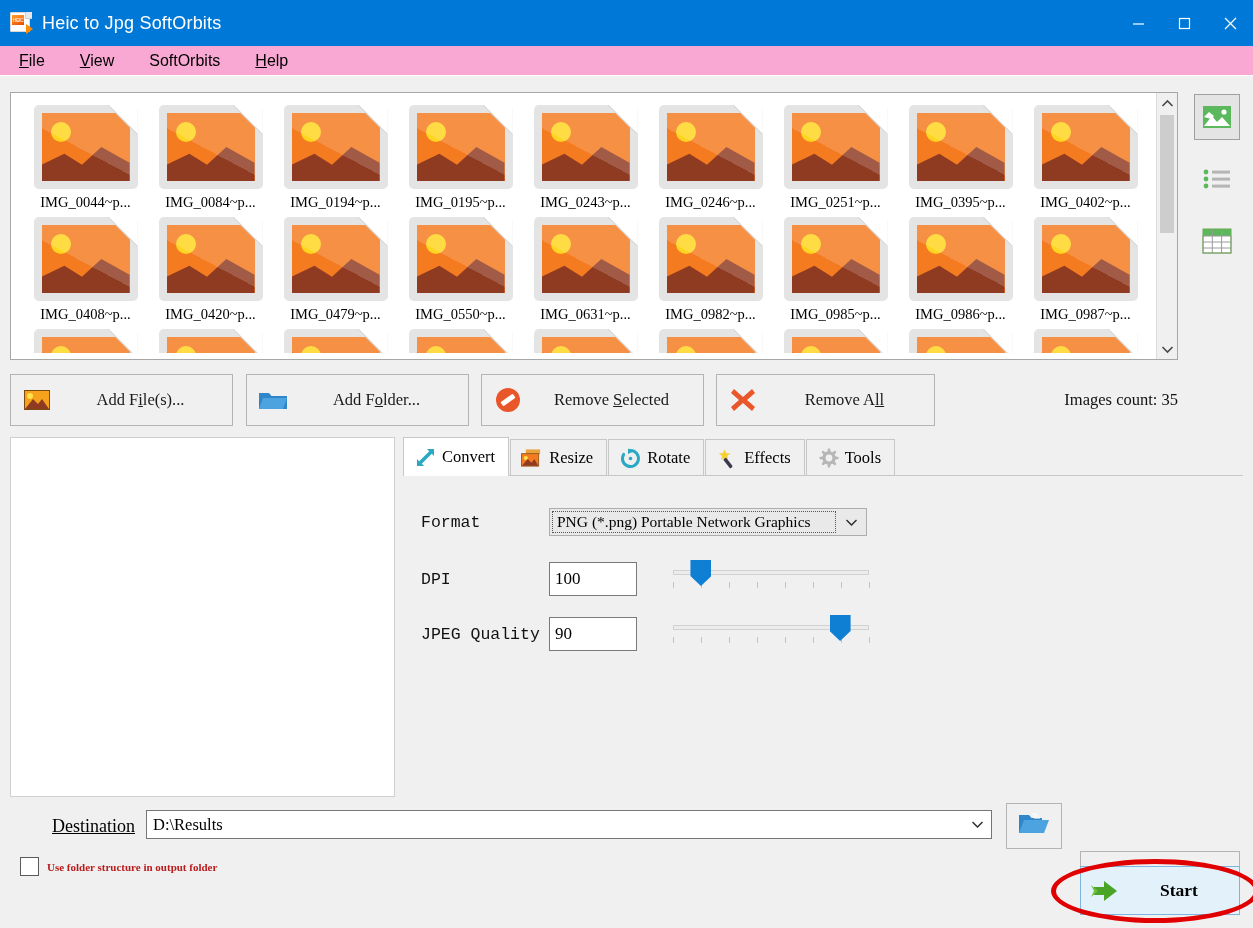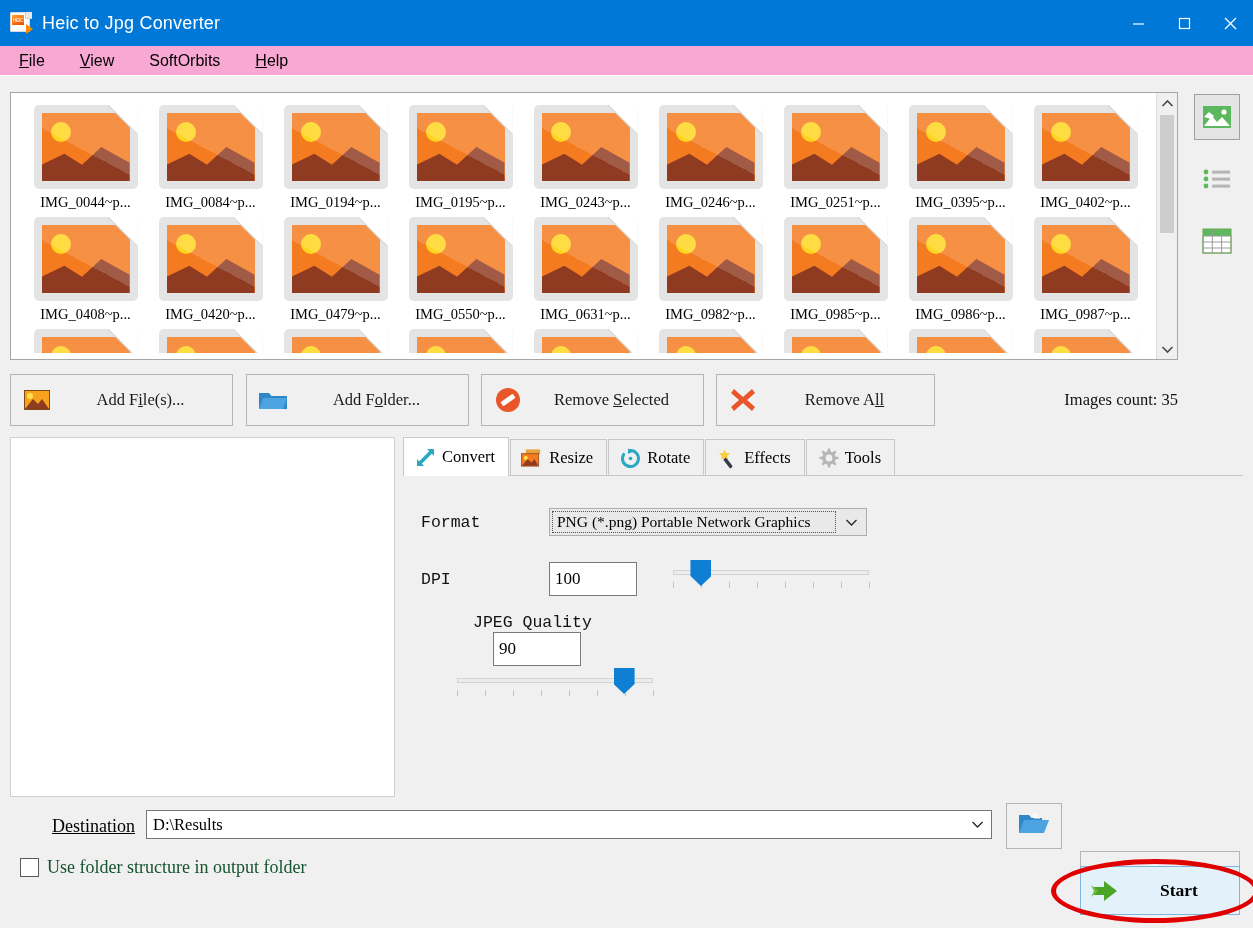--- a/index.html
+++ b/index.html
@@ -221,21 +221,21 @@
   }
   .options-btn {
     position:absolute; left:1080px; top:803px; width:160px; height:48px;
     background:#f0f0f0; border:1px solid #b4b4b4; display:flex; align-items:center;margin-top:48px;
   }
   .options-btn .ico { width:48px; display:flex; align-items:center; justify-content:center; flex:none; }
   .options-btn .lbl { flex:1; text-align:center; font-size:16.5px; color:#111; padding-right:10px; font-family:"Liberation Serif", serif;}
 
   .chkrow { position:absolute; left:20px; top:857px; display:flex; align-items:center; gap:8px; }
   .chkbox { width:19px; height:19px; background:#fff; border:1px solid #5a5a5a; }
-  .chklbl { font-size:18px; color:#14532d; font-family:"Liberation Serif", serif; }
+  .chklbl { font-size:11px; color:#b91c1c; font-family:"Liberation Serif", serif;font-weight:bold; }
 
   .start-btn {
     position:absolute; left:1080px; top:866px; width:160px; height:49px;
     background:#e3f1fb; border:1px solid #7eb4e0; display:flex; align-items:center;
   }
   .start-btn .ico { width:52px; display:flex; align-items:center; justify-content:center; flex:none; }
   .start-btn .lbl { flex:1; text-align:center; font-size:17.5px; font-weight:bold; color:#000; padding-right:14px; font-family:"Liberation Serif", serif;}
 
   .redring {
     position:absolute; left:1051px; top:859px; width:208px; height:64px;
@@ -245,21 +245,21 @@
 </head>
 <body>
 
 <div class="titlebar">
   <div class="app-icon">
     <div class="doc"></div>
     <div class="heic">HEIC</div>
     <div class="fold"></div>
     <div class="arrow"></div>
   </div>
-  <div class="title-text">Heic to Jpg Converter</div>
+  <div class="title-text">Heic to Jpg SoftOrbits</div>
   <div class="win-controls">
     <div class="win-btn">
       <svg width="13" height="13" viewBox="0 0 13 13">
           <line x1="1" y1="7" x2="12" y2="7" stroke="#ffffff" stroke-width="1.2"></line>
         </svg>
     </div>
     <div class="win-btn">
       <svg width="13" height="13" viewBox="0 0 13 13">
           <rect x="1.5" y="1.5" width="10" height="10" fill="none" stroke="#ffffff" stroke-width="1.2"></rect>
         </svg>
@@ -795,21 +795,21 @@
             <i style="left: 42.8571%;"></i>
             <i style="left: 57.1429%;"></i>
             <i style="left: 71.4286%;"></i>
             <i style="left: 85.7143%;"></i>
             <i style="left: 100%;"></i>
           </span>
         <span class="knob" id="dpi-knob" style="left: calc(14% - 10px);"></span>
       </span>
     </div>
 
-    <div class="field-row" style="left:18px; top:137px;flex-direction:column;">
+    <div class="field-row" style="left:18px; top:137px;">
       <span class="field-label" style="width:128px;">JPEG Quality</span>
       <span class="numbox">90</span>
       <span class="slider" style="margin-left:36px;">
         <span class="track2"></span>
         <span class="ticks">
             <i style="left: 0%;"></i>
             <i style="left: 14.2857%;"></i>
             <i style="left: 28.5714%;"></i>
             <i style="left: 42.8571%;"></i>
             <i style="left: 57.1429%;"></i>

